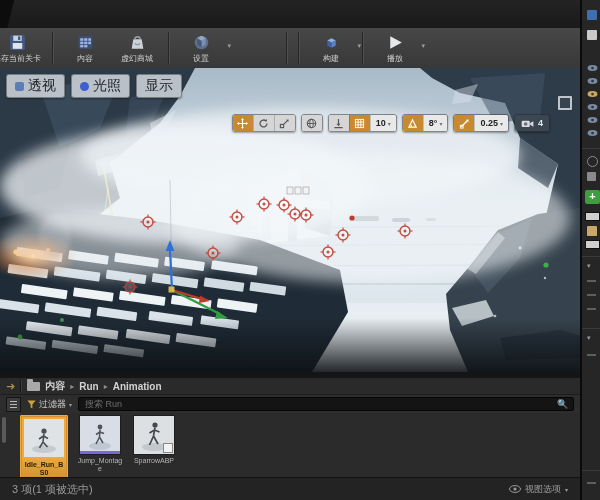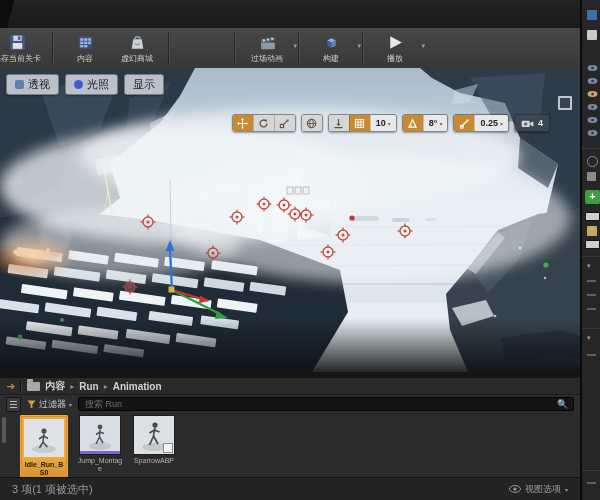--- a/index.html
+++ b/index.html
@@ -18,21 +18,21 @@
   .caret{position:absolute;right:-4px;top:13px;font-size:7px;color:#9d9d9d;}
   .tsep{width:1px;height:32px;background:#272727;border-right:1px solid #4e4e4e;margin:0 5px;flex:none;}
   .dim{opacity:.5;}
   .first-clip{margin-left:-13px;}
   .gap-lg{width:54px;flex:none;}
   
   .viewport{position:absolute;left:0;top:68px;width:580px;height:304px;overflow:hidden;background:#cfd9e2;}
   .scene{position:absolute;left:0;top:0;width:580px;height:304px;}
   .vp-modes{position:absolute;left:6px;top:6px;display:flex;gap:6px;}
   .pill{display:flex;align-items:center;gap:4px;background:rgba(198,204,210,.92);border:1px solid rgba(40,45,50,.45);
-        border-radius:3px;padding:2px 8px;font-size:11px;color:#20262c;box-shadow:0 1px 2px rgba(0,0,0,.35);}
+        border-radius:3px;padding:2px 8px;font-size:14px;color:#20262c;box-shadow:0 1px 2px rgba(0,0,0,.35);}
   .pill .mini{width:9px;height:9px;border-radius:2px;display:inline-block;}
   .snapbar{position:absolute;right:8px;top:6px;display:flex;gap:5px;align-items:center;}
   .sgroup{display:flex;border-radius:3px;overflow:hidden;border:1px solid rgba(35,40,45,.5);box-shadow:0 1px 2px rgba(0,0,0,.35);margin-top:40px;}
   .seg{display:flex;align-items:center;justify-content:center;width:20px;height:16px;background:#d6d6d6;}
   .seg+.seg{border-left:1px solid rgba(0,0,0,.18);}
   .seg.active{background:#c98a2f;}
   .seg.val{width:auto;padding:0 5px;background:#e9e9e9;font-size:9px;font-weight:bold;color:#222;gap:2px;}
   .seg.val .vcaret{font-size:6px;color:#777;}
   .seg svg{width:11px;height:11px;}
   .seg.cam{background:rgba(62,72,82,.88);color:#e3e6e9;font-size:9px;font-weight:bold;width:auto;padding:0 6px;gap:4px;}
@@ -140,40 +140,37 @@
             <path d="M5 6 L13 6 L14.5 15 L3.5 15 Z" fill="#cdd3d9"></path>
             <path d="M6.5 6 a2.5 2.5 0 0 1 5 0" fill="none" stroke="#9aa1a8" stroke-width="1.3"></path>
             <path d="M7 9.5 c0 2.2 4 2.2 4 0" stroke="#8d949b" fill="none" stroke-width="1.1"></path>
           </svg>
         </span>
       <span class="tlabel">虚幻商城</span>
     </div>
 
     <div class="tsep"></div>
 
-
-    <div class="gap-lg"></div>
-    <div class="tsep"></div>
-
-
     <div class="tbtn">
       <span>
           <svg viewBox="0 0 18 18">
-            <path d="M2.5 6.5 L15.5 4 L16 7 L3 9.5 Z" fill="#5a646f"></path>
-            <g fill="#c9cfd6">
-              <path d="M4 6.2 l2 -.4 1 2 -2 .4z"></path>
-              <path d="M8 5.4 l2 -.4 1 2 -2 .4z"></path>
-              <path d="M12 4.6 l2 -.4 1 2 -2 .4z"></path>
-            </g>
-            <rect x="3" y="9" width="13" height="6.5" rx="1" fill="#8d99a6"></rect>
+            <circle cx="9" cy="9" r="6.5" fill="#5c6f8d"></circle>
+            <path d="M9 2.5 L13 5 L9 7.5 L5 5 Z" fill="#93a7c6"></path>
+            <path d="M13 5 L13 11 L9 13.5 L9 7.5 Z" fill="#7b90b0"></path>
+            <path d="M5 5 L5 11 L9 13.5 L9 7.5 Z" fill="#48597a"></path>
           </svg>
         </span>
-      <span class="tlabel">过场动画</span>
+      <span class="tlabel">设置</span>
       <span class="caret">▾</span>
     </div>
+
+    <div class="gap-lg"></div>
+    <div class="tsep"></div>
+
+
 
     <div class="tsep"></div>
 
     <div class="tbtn">
       <span>
           <svg viewBox="0 0 18 18">
             <path d="M5 7 L9 5 L13 7 L9 9 Z" fill="#8fb0e0"></path>
             <path d="M5 7 L9 9 L9 14 L5 12 Z" fill="#3d62a8"></path>
             <path d="M13 7 L9 9 L9 14 L13 12 Z" fill="#5b82c4"></path>
           </svg>

